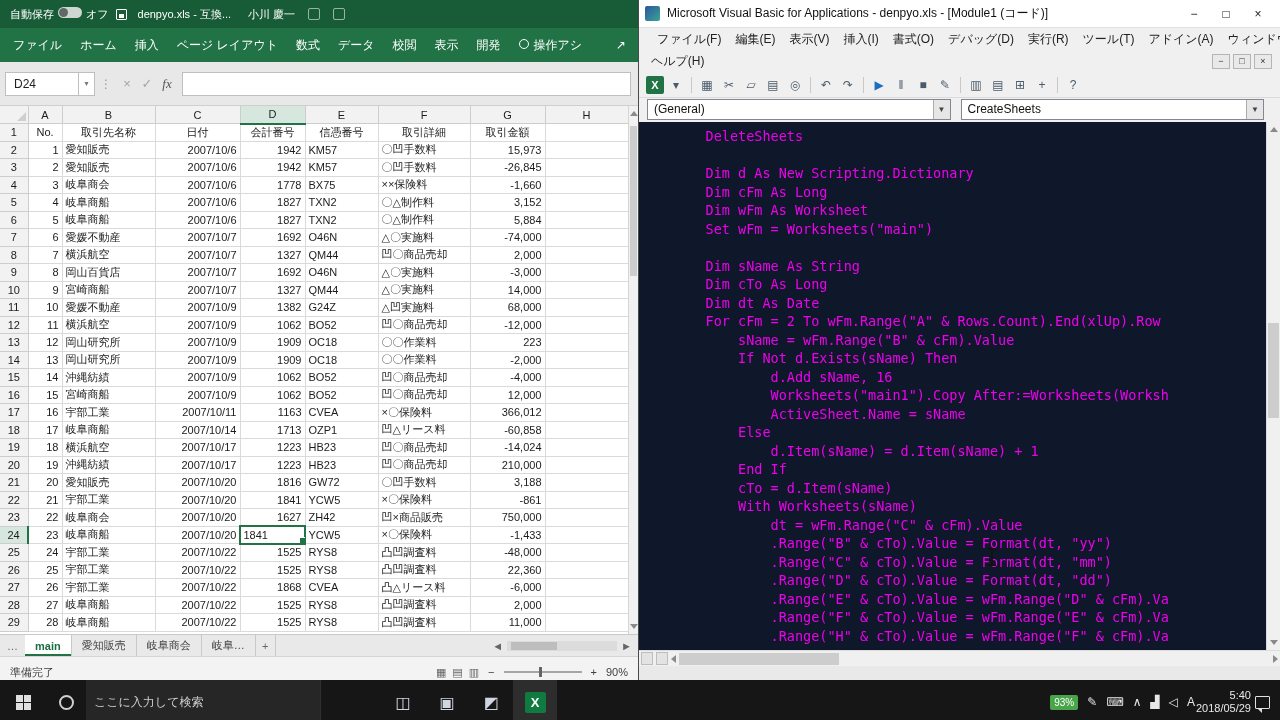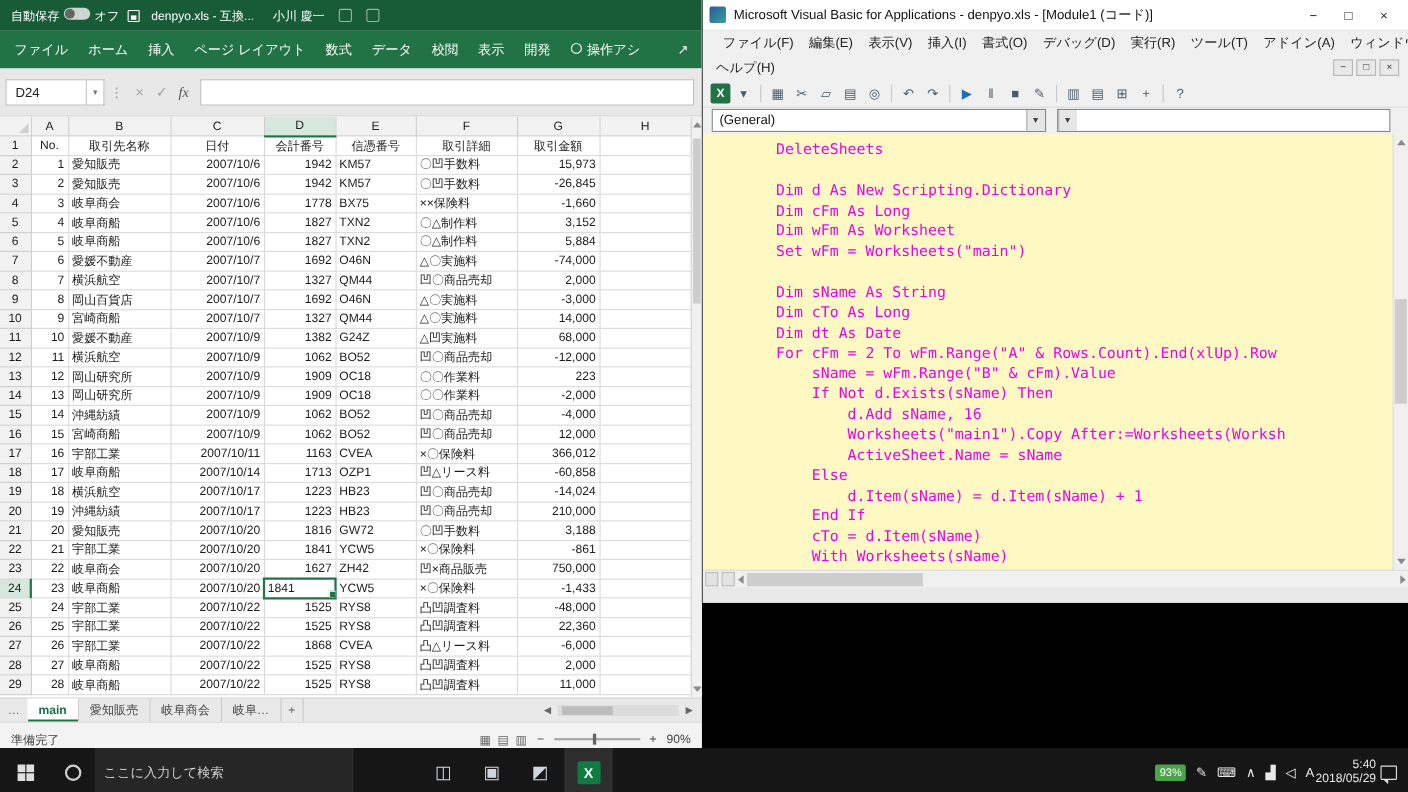--- a/index.html
+++ b/index.html
@@ -64,41 +64,41 @@
   .tabbar-scroll .track{width:110px;height:10px;background:#dcdcdc;position:relative}
   .tabbar-scroll .track::before{content:"";position:absolute;left:4px;top:1px;width:46px;height:8px;background:#bdbdbd}
 
   .xl-status{height:24px;background:#f3f3f3;border-top:1px solid #d5d5d5;display:flex;align-items:center;font-size:11px;color:#3f3f3f;padding:15px 10px;gap:8px}
   .status-right{margin-left:auto;display:flex;align-items:center;gap:9px}
   .view-ic{font-size:11px;color:#666}
   .zoom-track{width:78px;height:2px;background:#a6a6a6;position:relative}
   .zoom-knob{position:absolute;left:45%;top:-4px;width:3px;height:10px;background:#666}
 
   
-  #vba{position:absolute;left:638px;top:0;width:642px;height:548px;background:#f0f0f0;border-left:1px solid #4a4a4a;overflow:hidden}
+  #vba{position:absolute;left:638px;top:0;width:642px;height:680px;background:#f0f0f0;border-left:1px solid #4a4a4a;overflow:hidden}
   .vb-titlebar{height:28px;background:#fff;display:flex;align-items:center;font-size:12px;color:#111;padding:0 6px;gap:7px;border-bottom:1px solid #e2e2e2}
   .vb-logo{width:15px;height:15px;background:linear-gradient(135deg,#2b579a,#3ba39a);border-radius:2px}
   .vb-title-text{white-space:nowrap;overflow:hidden}
   .vb-controls{margin-left:auto;display:flex}
   .vb-ctl{width:32px;text-align:center;font-size:12px;color:#222}
   .vb-menurow{height:22px;display:flex;align-items:center;font-size:12px;color:#222;padding-left:5px;background:#f0f0f0}
   .vb-menu{padding:2px 7px;white-space:nowrap}
   .vb-grip{width:14px;height:14px;background:linear-gradient(135deg,#2b579a,#3ba39a);margin:0 4px 0 2px;border-radius:2px}
   .vb-childctl{margin-left:auto;display:flex;gap:3px;padding-right:8px}
   .vb-childctl span{width:18px;height:15px;border:1px solid #b5b5b5;background:#e9e9e9;font-size:9px;display:flex;align-items:center;justify-content:center;color:#333}
   .vb-toolbar{height:26px;display:flex;align-items:center;gap:2px;padding:0 7px;background:#f0f0f0;border-bottom:1px solid #dadada}
   .vb-icon{width:20px;height:20px;display:flex;align-items:center;justify-content:center;font-size:12px;color:#4a5b6a}
   .vb-icon.excel{background:var(--green);color:#fff;font-weight:700;font-size:11px;width:18px;height:18px;border-radius:2px}
   .vb-icon.run{color:#1d6fbd}
   .vb-sep{width:1px;height:16px;background:#c8c8c8;margin:0 3px}
   .vb-combos{height:24px;display:flex;gap:10px;padding:1px 16px 2px 8px;background:#f0f0f0}
   .vb-combo{flex:1;background:#fff;border:1px solid #828790;display:flex;align-items:stretch;font-size:12px;color:#111}
   .vb-combo .txt{flex:1;padding:2px 0 0 6px;white-space:nowrap;overflow:hidden}
   .vb-combo .drop{width:17px;background:#e6e6e6;border-left:1px solid #adadad;display:flex;align-items:center;justify-content:center;font-size:8px;color:#444}
-  .vb-codewrap{position:absolute;left:0;right:0;top:122px;bottom:30px;background:#fef9c3;display:flex}
+  .vb-codewrap{position:absolute;left:0;right:0;top:122px;bottom:30px;background:#0f172a;display:flex}
   .vb-codepre{margin:0;flex:1;padding:5px 0 0 34px;font-family:"DejaVu Sans Mono","Liberation Mono",monospace;font-size:13.5px;line-height:18.5px;color:var(--code-color);white-space:pre;overflow:hidden}
   .vb-vscroll{width:14px;background:#f0f0f0;border-left:1px solid #dcdcdc;position:relative}
   .vb-vscroll .thumb{position:absolute;left:1px;right:1px;top:38%;height:95px;background:#cdcdcd}
   .vb-vscroll .tri{position:absolute;left:3px}
   .vb-vscroll .tri.up{top:5px}
   .vb-vscroll .tri.down{bottom:5px}
   .ibeam{position:absolute;left:352px;top:428px;width:2px;height:14px;background:#111}
   .ibeam::before,.ibeam::after{content:"";position:absolute;left:-3px;width:8px;height:2px;background:#111}
   .ibeam::before{top:-2px}.ibeam::after{bottom:-2px}
   .vb-hscroll{position:absolute;left:0;right:0;bottom:14px;height:16px;background:#f0f0f0;border-top:1px solid #dcdcdc;display:flex;align-items:center;gap:3px;padding:0 2px}
@@ -617,20 +617,21 @@
         <span class="vb-icon">+</span>
         <span class="vb-sep"></span>
         <span class="vb-icon">?</span>
       </div>
     <div class="vb-combos">
       <span class="vb-combo">
         <span class="txt">(General)</span>
         <span class="drop">▼</span>
       </span>
       <span class="vb-combo">
+        <span class="txt">CreateSheets</span>
         <span class="drop">▼</span>
       </span>
     </div>
     <div class="vb-codewrap">
       <pre class="vb-codepre" id="code-pre">    DeleteSheets
 
     Dim d As New Scripting.Dictionary
     Dim cFm As Long
     Dim wFm As Worksheet
     Set wFm = Worksheets("main")

